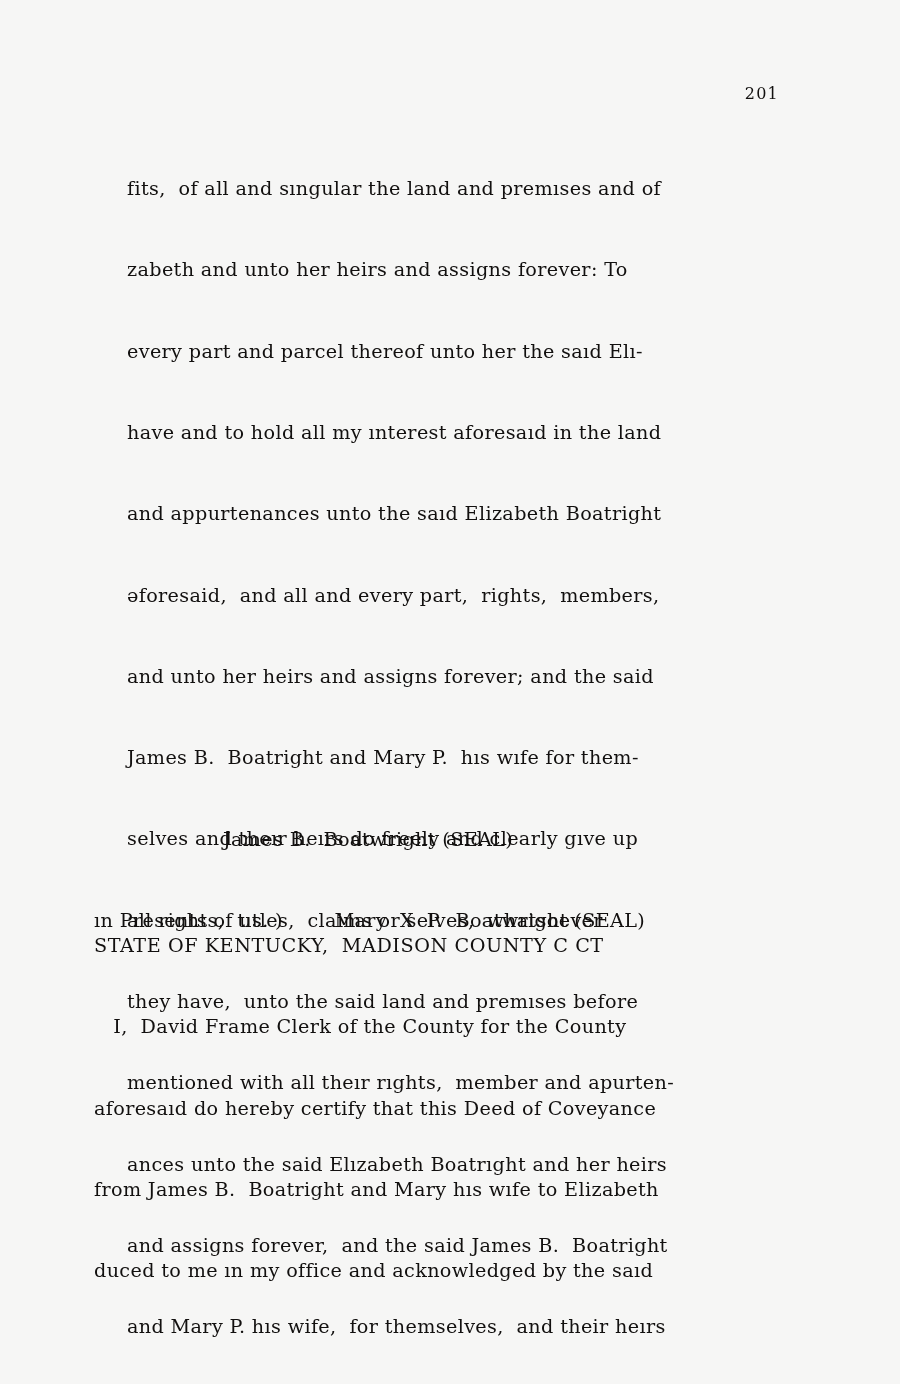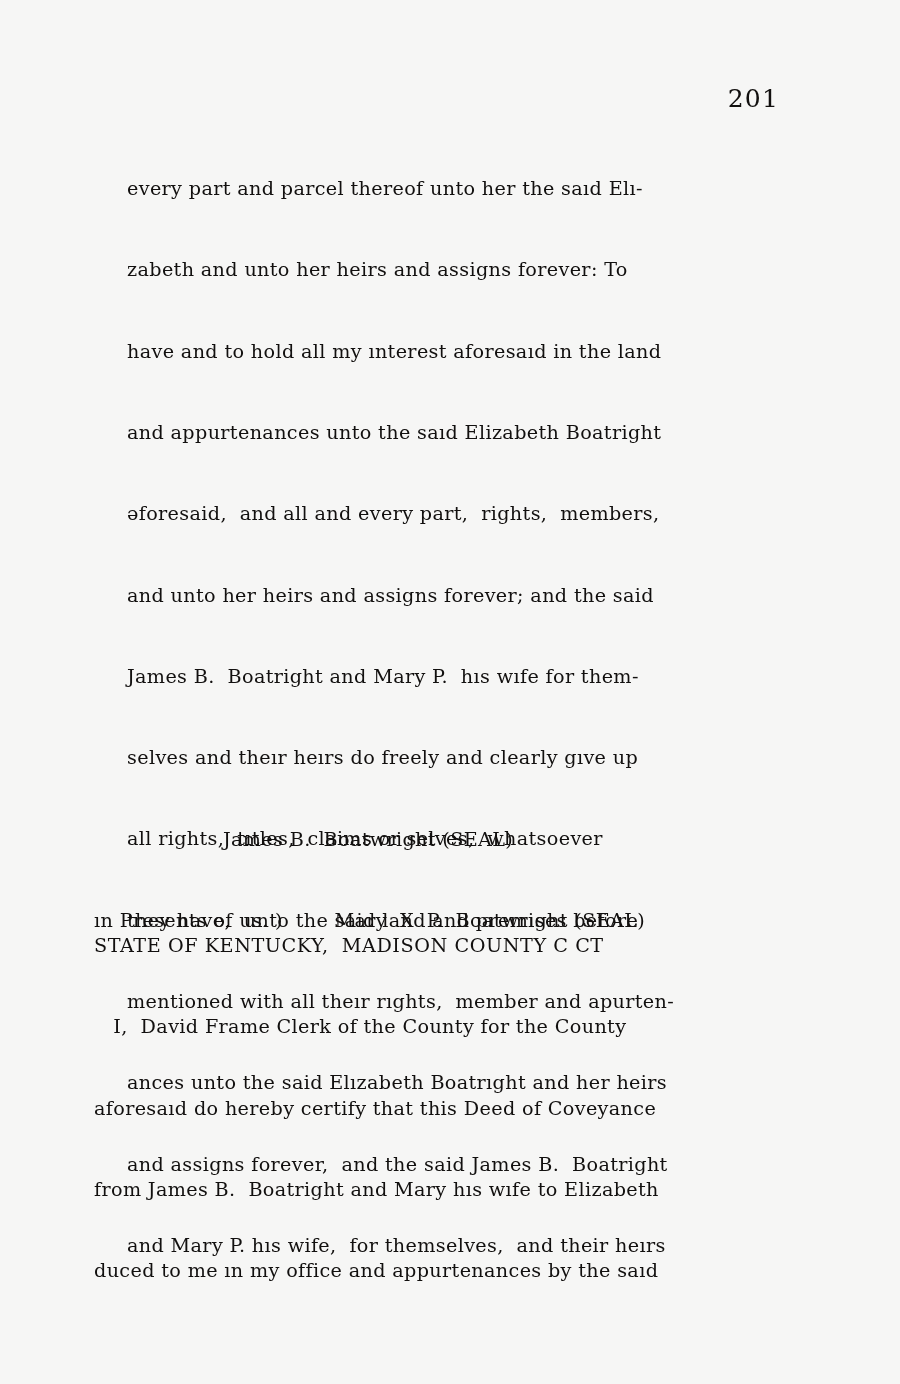--- a/index.html
+++ b/index.html
@@ -23,21 +23,21 @@
     box-sizing: border-box;
   }
 
   
   .folio {
     position: absolute;
     top: 86px;
     left: 0;
     width: 779px;
     text-align: right;
-    font-size: 25px;
+    font-size: 16px;
     letter-spacing: 1.2px;
     line-height: 1;
   }
 
   
   .block {
     position: absolute;
     font-size: 19.2px;
     line-height: 27.1px;
     letter-spacing: 0.35px;
@@ -75,22 +75,23 @@
   }
 </style>
 </head>
 <body>
 
 <div class="page">
 
   <div class="folio">201</div>
 
   <div class="block block-body">
+    <span class="line">fits,  of all and sıngular the land and premıses and of</span>
+    <span class="line">zabeth and unto her heirs and assigns forever: To</span>
     <span class="line">every part and parcel thereof unto her the saıd Elı-</span>
-    <span class="line">zabeth and unto her heirs and assigns forever: To</span>
     <span class="line">have and to hold all my ınterest aforesaıd in the land</span>
     <span class="line">and appurtenances unto the saıd Elizabeth Boatright</span>
     <span class="line">əforesaid,  and all and every part,  rights,  members,</span>
     <span class="line">and unto her heirs and assigns forever; and the said</span>
     <span class="line">James B.  Boatright and Mary P.  hıs wıfe for them-</span>
     <span class="line">selves and theır heırs do freely and clearly gıve up</span>
     <span class="line">all rights,  tıtles,  claims or selves,  whatsoever</span>
     <span class="line">they have,  unto the said land and premıses before</span>
     <span class="line">mentioned with all theır rıghts,  member and apurten-</span>
     <span class="line">ances unto the said Elızabeth Boatrıght and her heirs</span>
@@ -110,21 +111,21 @@
   <div class="block block-sign">
     <span class="line">                    James B.  Boatwright (SEAL)</span>
     <span class="line">ın Presents of us. )        Mary  X  P.  Boatwright (SEAL)</span>
   </div>
 
   <div class="block block-cert">
     <span class="line heading-line">STATE OF KENTUCKY,  MADISON COUNTY C CT</span>
     <span class="line">   I,  David Frame Clerk of the County for the County</span>
     <span class="line">aforesaıd do hereby certify that this Deed of Coveyance</span>
     <span class="line">from James B.  Boatright and Mary hıs wıfe to Elizabeth</span>
-    <span class="line">duced to me ın my office and appurtenances by the saıd</span>
+    <span class="line">duced to me ın my office and acknowledged by the saıd</span>
     
     
     
     
     
     
     
     
   </div>
 

